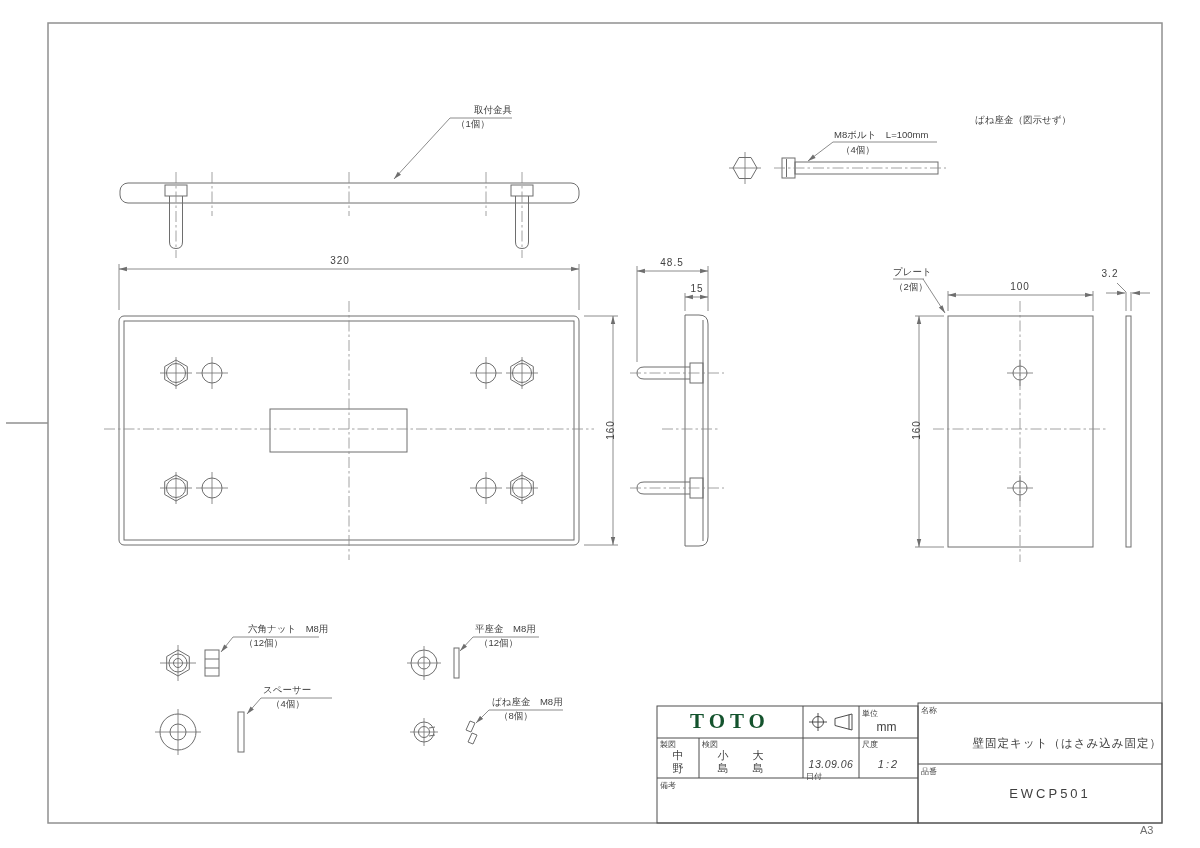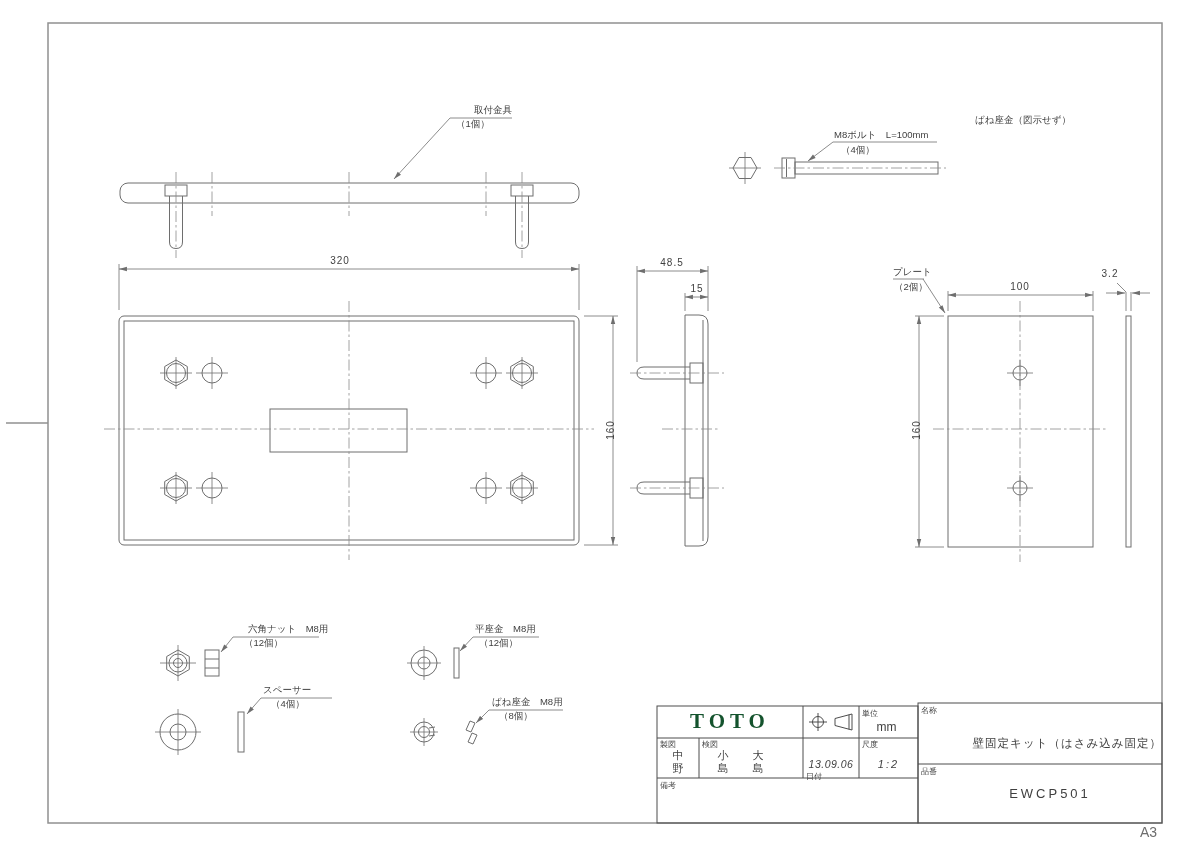--- a/index.html
+++ b/index.html
@@ -250,15 +250,15 @@
 <div class="tb-val" style="left:859px;top:758px;width:59px;text-align:center;font-size:11px;letter-spacing:2px;font-style:italic;">1:2</div>
 
 <div class="tb-label" style="left:660px;top:781px;">備考</div>
 
 <div class="tb-label" style="left:921px;top:706px;">名称</div>
 <div class="tb-val" style="left:918px;top:736px;width:244px;text-align:right;font-size:11.5px;letter-spacing:1px;">壁固定キット（はさみ込み固定）</div>
 
 <div class="tb-label" style="left:921px;top:767px;">品番</div>
 <div class="tb-val" style="left:918px;top:786px;width:264px;text-align:center;font-size:13px;letter-spacing:3px;">EWCP501</div>
 
-<div class="tb-val" style="left:1140px;top:824px;font-size:14px;color:#6e6e6e;">A3</div>
+<div class="tb-val" style="left:1140px;top:824px;font-size:11px;color:#6e6e6e;">A3</div>
 
 </div>
 
 </body></html>

